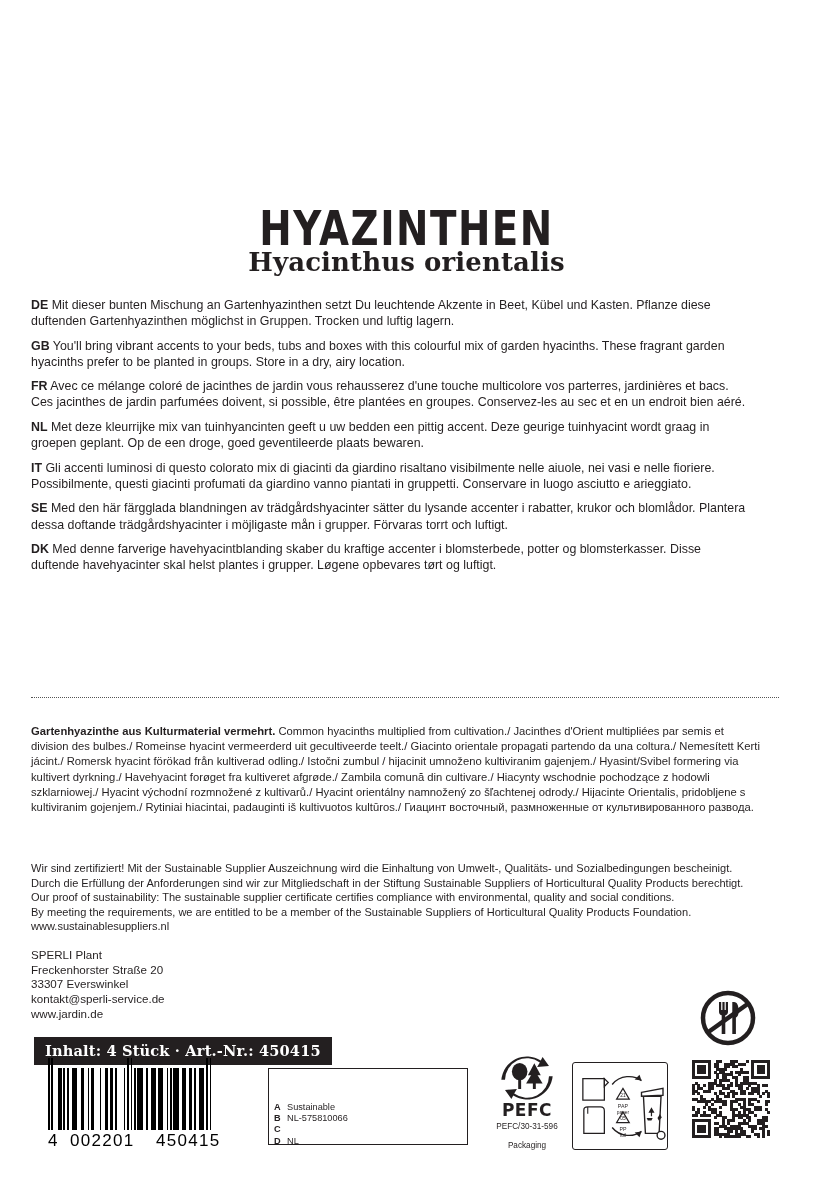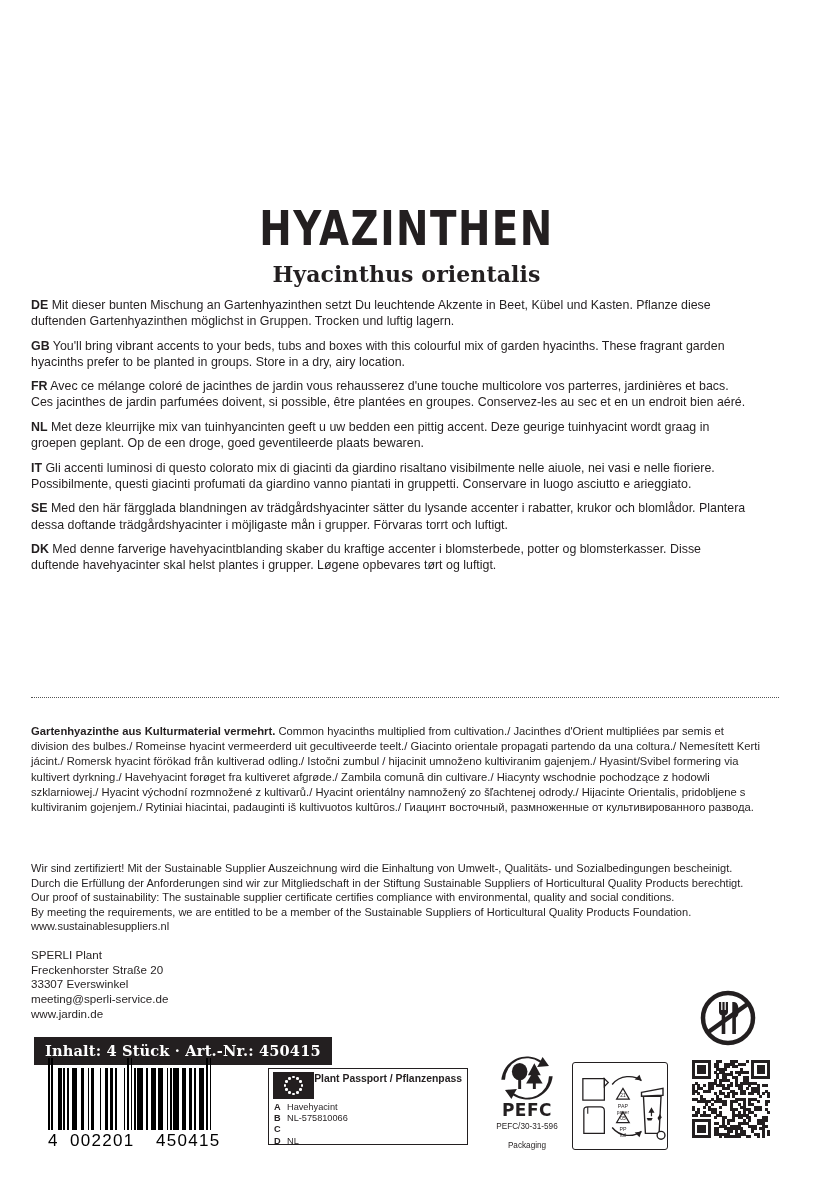--- a/index.html
+++ b/index.html
@@ -18,23 +18,23 @@
     font-family:"DejaVu Sans", sans-serif;
     font-size:40px; font-weight:700;
     letter-spacing:1.5px;
     color:#231f20;
     transform:scaleY(1.18) scaleX(0.97);
     transform-origin:center top;
     line-height:1.0;
   }
   .sub-title {
     font-family:"DejaVu Serif", serif;
-    font-size:22px; font-weight:700;
+    font-size:26px; font-weight:700;
     color:#231f20;
-    margin-top:16px;
+    margin-top:2px;
     letter-spacing:0.1px;
   }
 
   
   .desc-block { position:absolute; left:31px; top:297px; width:748px; }
   .lang-para {
     font-size:12.9px;
     line-height:16.1px;
     color:#231f20;
     margin-bottom:8.5px;
@@ -183,21 +183,21 @@
     <div>Durch die Erfüllung der Anforderungen sind wir zur Mitgliedschaft in der Stiftung Sustainable Suppliers of Horticultural Quality Products berechtigt.</div>
     <div>Our proof of sustainability: The sustainable supplier certificate certifies compliance with environmental, quality and social conditions.</div>
     <div>By meeting the requirements, we are entitled to be a member of the Sustainable Suppliers of Horticultural Quality Products Foundation.</div>
     <div>www.sustainablesuppliers.nl</div>
   </div>
 
 <div class="address" id="addrBlock">
     <div>SPERLI Plant</div>
     <div>Freckenhorster Straße 20</div>
     <div>33307 Everswinkel</div>
-    <div>meeting@sperli-service.de</div>
+    <div>kontakt@sperli-service.de</div>
     <div>www.jardin.de</div>
   </div>
 
 <div class="inhalt">Inhalt: 4 Stück · Art.-Nr.: 450415</div>
 
 <div class="barcode-wrap">
   <div class="barcode-bars" id="barcodeBars">
       <i class="tall" style="width: 1.72px; background: rgb(0, 0, 0);"></i>
       <i class="tall" style="width: 1.72px; background: transparent;"></i>
       <i class="tall" style="width: 1.72px; background: rgb(0, 0, 0);"></i>
@@ -295,41 +295,24 @@
       <i class="tall" style="width: 1.72px; background: rgb(0, 0, 0);"></i>
     </div>
   <div class="barcode-digits">
     <span class="bd-0">4</span>
     <span class="bd-1">002201</span>
     <span class="bd-2">450415</span>
   </div>
 </div>
 
 <div class="passport">
-  <div class="pp-header">
-    <div class="eu-flag" id="euFlag">
-        <div class="star" style="left: 19.2px; top: 3.8px;"></div>
-        <div class="star" style="left: 23.4px; top: 4.92539px;"></div>
-        <div class="star" style="left: 26.4746px; top: 8px;"></div>
-        <div class="star" style="left: 27.6px; top: 12.2px;"></div>
-        <div class="star" style="left: 26.4746px; top: 16.4px;"></div>
-        <div class="star" style="left: 23.4px; top: 19.4746px;"></div>
-        <div class="star" style="left: 19.2px; top: 20.6px;"></div>
-        <div class="star" style="left: 15px; top: 19.4746px;"></div>
-        <div class="star" style="left: 11.9254px; top: 16.4px;"></div>
-        <div class="star" style="left: 10.8px; top: 12.2px;"></div>
-        <div class="star" style="left: 11.9254px; top: 8px;"></div>
-        <div class="star" style="left: 15px; top: 4.92539px;"></div>
-      </div>
-    <div class="pp-title">Plant Passport / Pflanzenpass</div>
-  </div>
   <div class="pp-rows" id="ppRows">
       <div class="pp-row">
         <div class="pp-key">A</div>
-        <div class="pp-val">Havehyacint</div>
+        <div class="pp-val">Sustainable</div>
       </div>
       <div class="pp-row">
         <div class="pp-key">B</div>
         <div class="pp-val">NL-575810066</div>
       </div>
       <div class="pp-row">
         <div class="pp-key">C</div>
         <div class="pp-val"></div>
       </div>
       <div class="pp-row">

